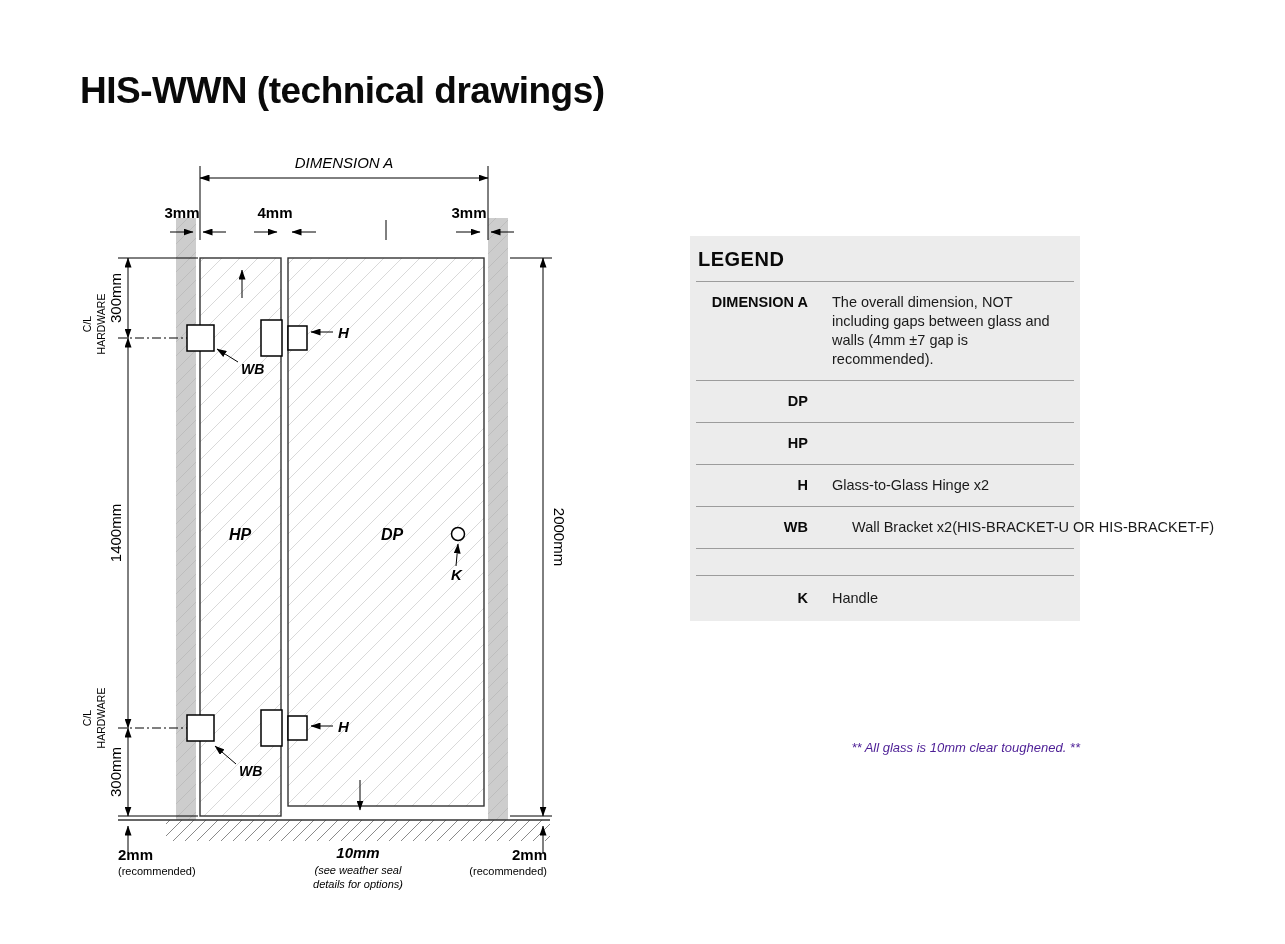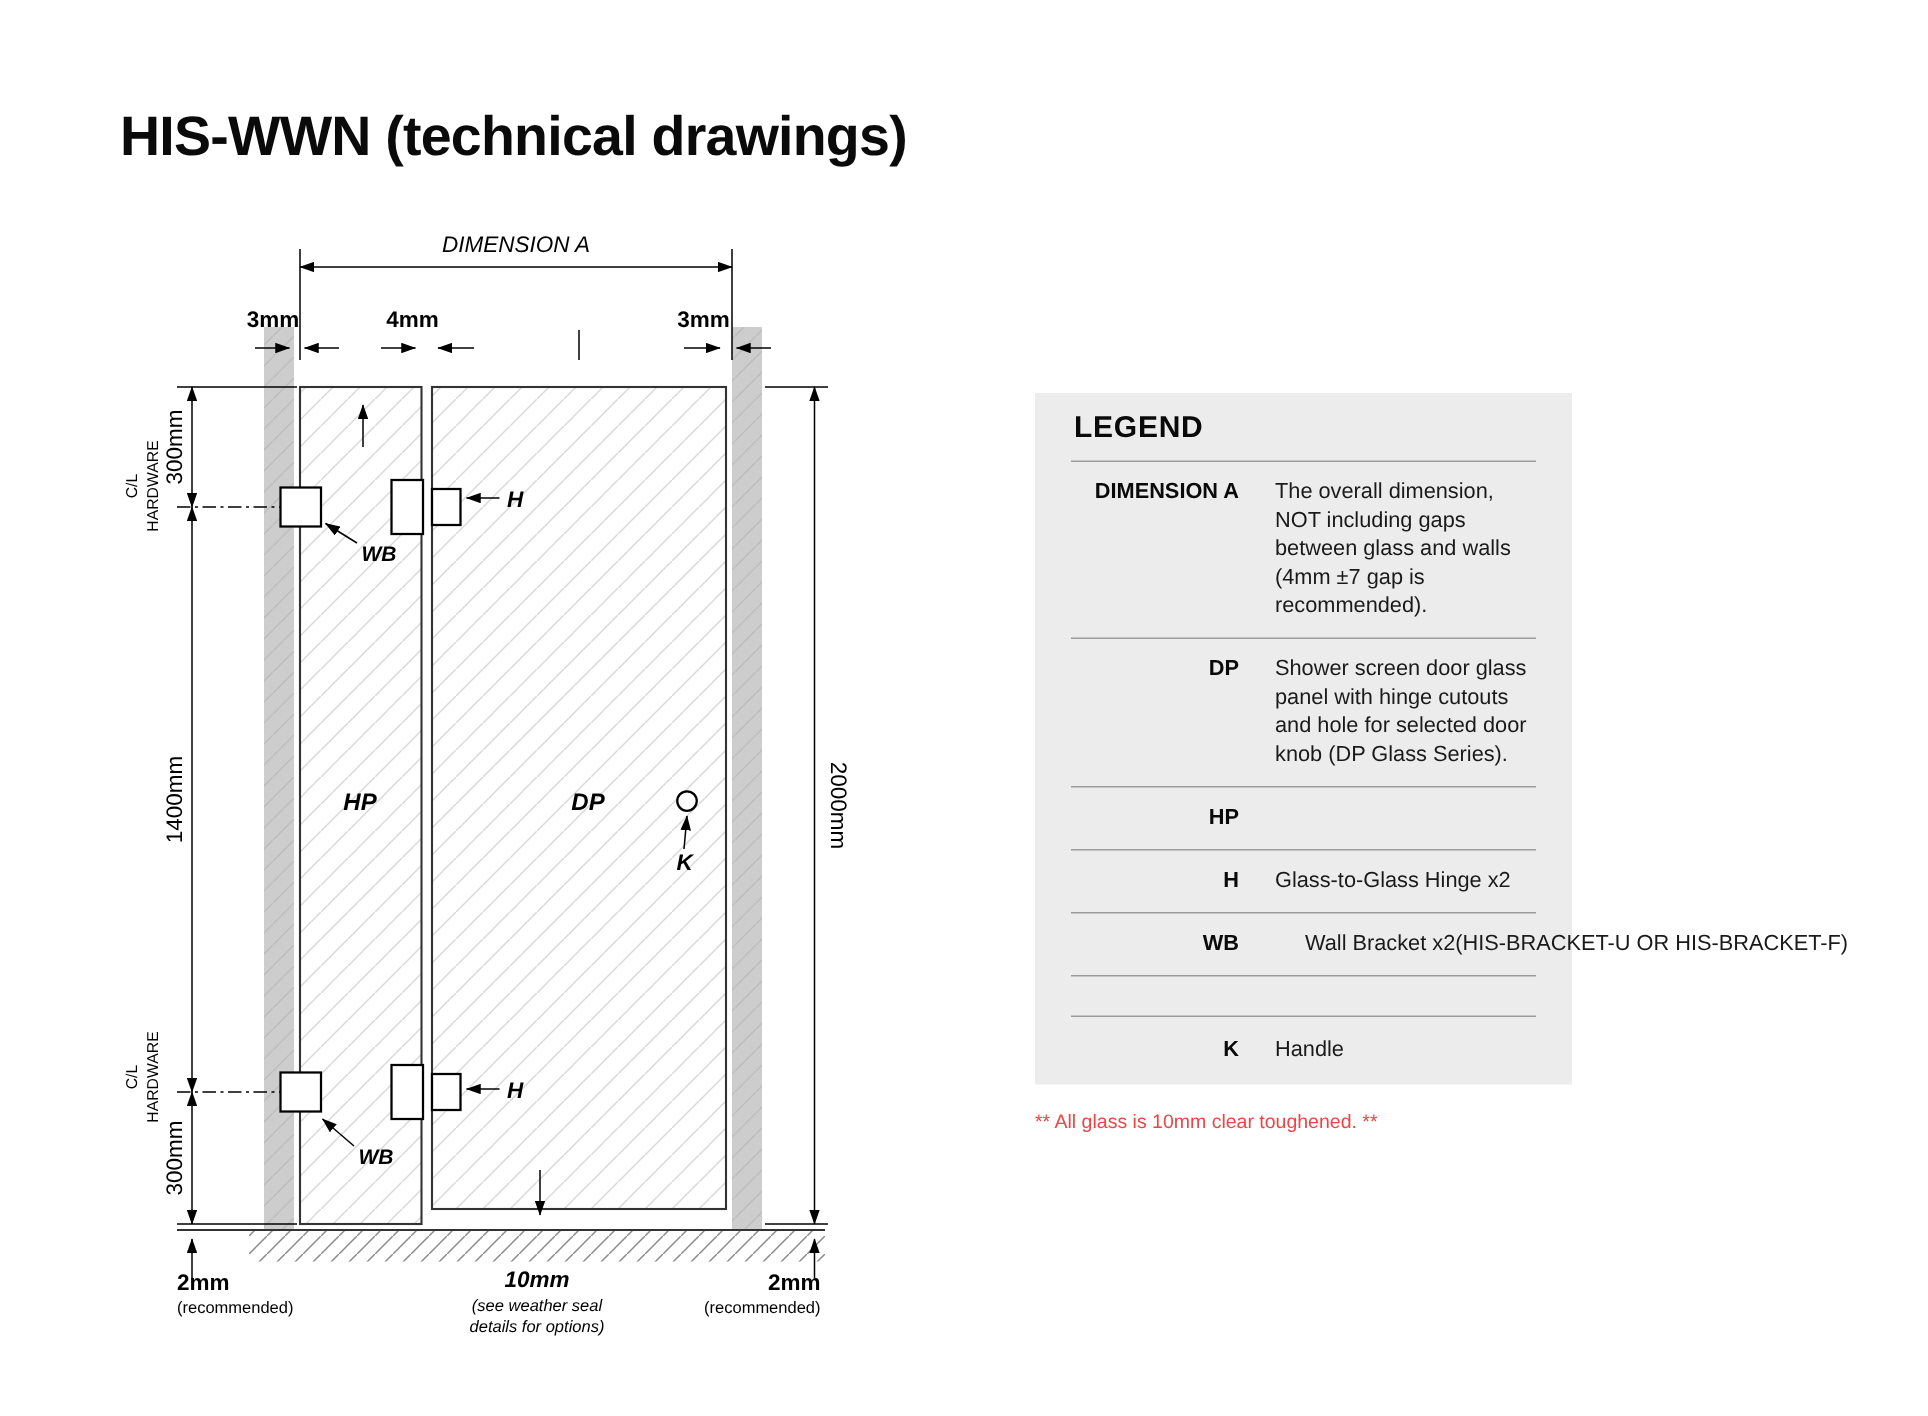--- a/index.html
+++ b/index.html
@@ -16,39 +16,39 @@
   svg text { fill:#000; font-family:"Liberation Sans", sans-serif; }
   .t15 { font-size:15px; }
   .t16 { font-size:16px; }
   .t14 { font-size:14px; }
   .t11 { font-size:11px; }
   .t10 { font-size:10.5px; }
   .tb  { font-weight:bold; }
   .ti  { font-style:italic; }
 
   .legend-panel {
-    position:absolute; left:690px; top:262px; width:358px;
-    background:#ececec; padding:0 24px;
+    position:absolute; left:690px; top:236px; width:390px;
+    background:#ececec; padding:0 6px;
   }
   .legend-title {
     font-size:20px; font-weight:bold; letter-spacing:0.5px;
     padding:12px 2px 10px 2px; color:#0a0a0a;
   }
   .lrow { display:flex; border-top:1px solid #9c9c9c; padding:11px 0; }
   .lrow.spacer { padding:13px 0; }
   .lrow.krow { padding:13px 0; }
   .lterm {
     width:112px; flex-shrink:0; text-align:right;
     font-weight:bold; font-size:14.5px; line-height:19px; color:#0a0a0a;
   }
   .ldesc { margin-left:24px; font-size:14.5px; line-height:19px; width:228px; color:#1a1a1a; }
   .ldesc.nowrap { white-space:nowrap; width:auto; overflow:visible;margin-left:44px; }
   .footnote {
     position:absolute; left:690px; top:740px; width:390px;
-    text-align:left; font-size:13px; color:#ef4444;
+    text-align:right; font-style:italic; font-size:13px; color:#4c1d95;
   }
 </style>
 </head>
 <body>
 
 <h1 class="page-title">HIS-WWN (technical drawings)</h1>
 
 <div class="drawing-wrap">
 <svg width="580" height="800" viewBox="0 0 580 800" xmlns="http://www.w3.org/2000/svg">
   <defs>
@@ -181,21 +181,20 @@
 <div class="legend-panel">
   <div class="legend-title">LEGEND</div>
 
   <div class="lrow">
     <div class="lterm">DIMENSION A</div>
     <div class="ldesc">The overall dimension, NOT including gaps between glass and walls (4mm ±7 gap is recommended).</div>
   </div>
 
   <div class="lrow">
     <div class="lterm">DP</div>
-    <div class="ldesc">Shower screen door glass panel with hinge cutouts and hole for selected door knob (DP Glass Series).</div>
   </div>
 
   <div class="lrow">
     <div class="lterm">HP</div>
   </div>
 
   <div class="lrow">
     <div class="lterm">H</div>
     <div class="ldesc">Glass-to-Glass Hinge x2</div>
   </div>

